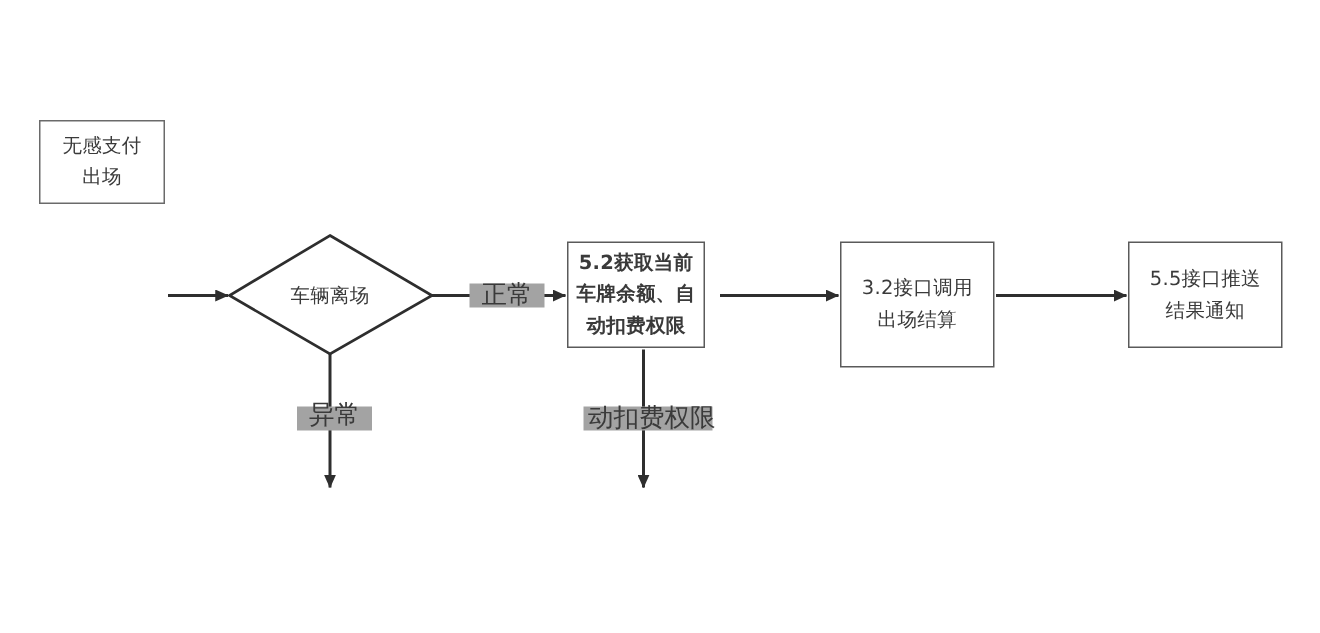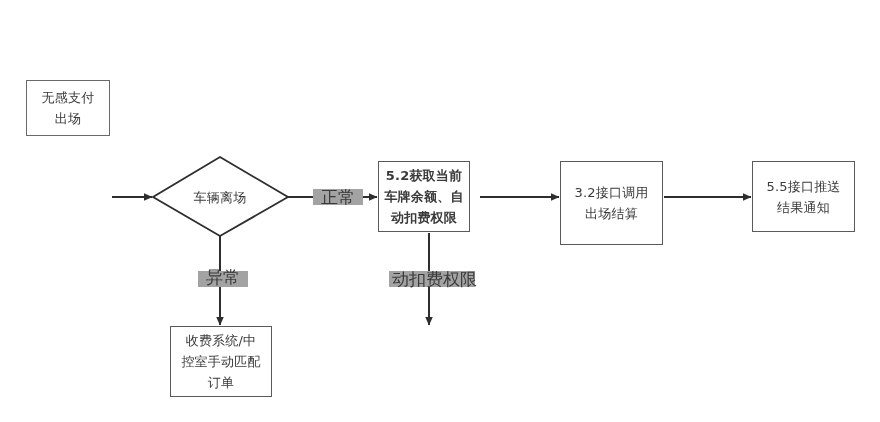--- a/index.html
+++ b/index.html
@@ -98,23 +98,20 @@
       <polygon points="220,157 288,197 220,236 153,197" fill="#ffffff" stroke="#2e2e2e" stroke-width="1.8"></polygon>
     </g>
   </svg>
 
   <div class="node node-legend" style="left:26px; top:80px; width:84px; height:56px;">无感支付
 出场</div>
 
 
   <div class="node node-diamond" style="left:153px; top:178px; width:134px; height:38px;">车辆离场</div>
 
-  <div class="node node-box" style="left:170px; top:326px; width:102px; height:71px;">收费系统/中
-控室手动匹配
-订单</div>
 
   <div class="node node-box" style="left:378px; top:161px; width:92px; height:71px;font-weight:bold;">5.2获取当前
 车牌余额、自
 动扣费权限</div>
 
 
   <div class="node node-box" style="left:560px; top:161px; width:103px; height:84px;">3.2接口调用
 出场结算</div>
 
   <div class="node node-box" style="left:752px; top:161px; width:103px; height:71px;">5.5接口推送

